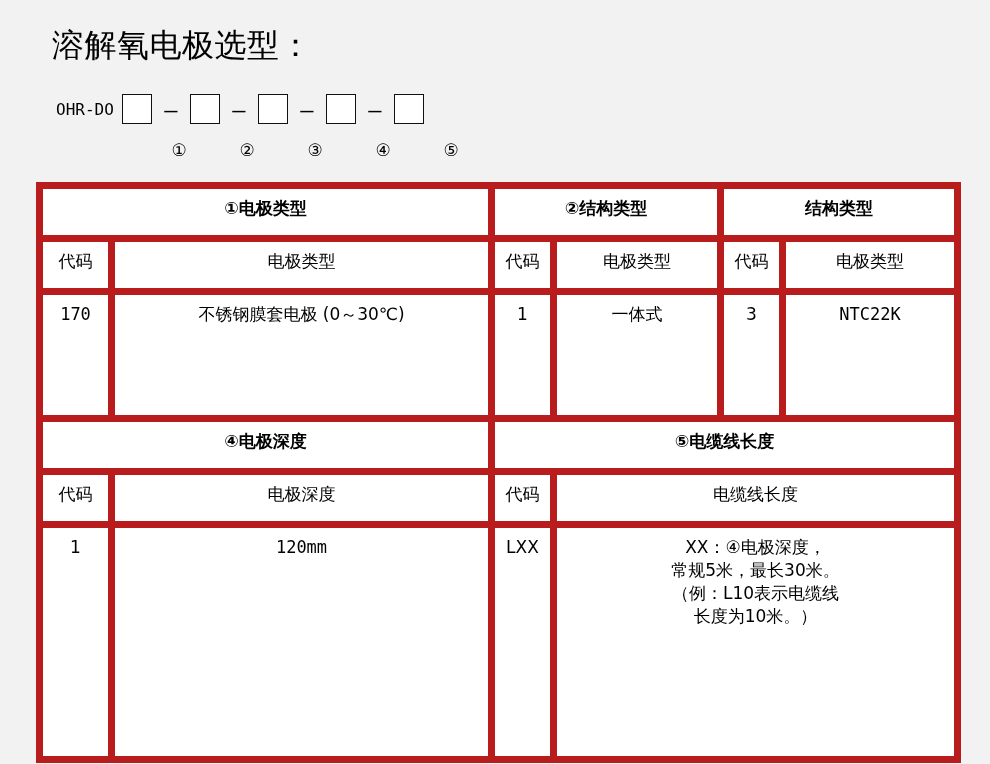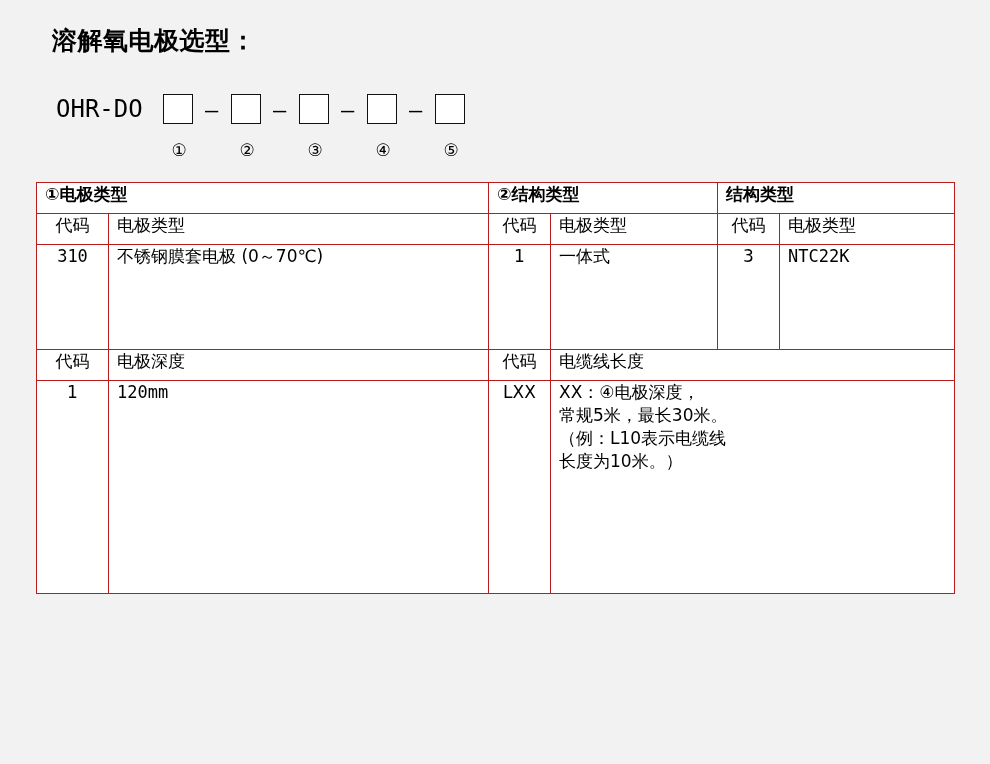--- a/index.html
+++ b/index.html
@@ -21,39 +21,39 @@
     left: 0; top: 0;
     width: 990px;
     height: 764px;
   }
 
   
   .title {
     position: absolute;
     left: 52px;
     top: 24px;
-    font-size: 25px;
-    font-weight: bold;
+    font-size: 32px;
+    font-weight: normal;
     letter-spacing: 0.5px;
   }
 
   
   .model-row {
     position: absolute;
     left: 56px;
     top: 89px;
     display: flex;
     align-items: center;
     height: 40px;
   }
   .model-prefix {
     font-family: "DejaVu Sans Mono", "Liberation Mono", monospace;
-    font-size: 24px;
+    font-size: 16px;
     letter-spacing: 0px;
-    margin-right: 20px;
+    margin-right: 8px;
   }
   .code-box {
     width: 30px;
     height: 30px;
     border: 1px solid #111;
     background: #fff;
     box-sizing: border-box;
   }
   .dash {
     font-family: "DejaVu Sans Mono", "Liberation Mono", monospace;
@@ -89,26 +89,27 @@
   .tbl {
     position: absolute;
     left: 36px;
     top: 182px;
     width: 918px;
     border-collapse: collapse;
     table-layout: fixed;
     background: #fff;
   }
   .tbl td {
-    border: 1px solid #b91c1c;
-    padding: 0 8px;
+    border: 7px solid #b91c1c;
+    padding: 8px 8px;
     font-size: 17px;
     vertical-align: top;
     line-height: 1.35;
     background: #fff;
+    text-align: center;
   }
   .hdr {
     font-weight: bold;
     font-size: 18px;
     height: 30px;
     vertical-align: middle;
   }
   .sub {
     height: 30px;
     vertical-align: middle;
@@ -180,28 +181,32 @@
       <tr>
         <td class="sub center">代码</td>
         <td class="sub cellpad-l">电极类型</td>
         <td class="sub center">代码</td>
         <td class="sub cellpad-l">电极类型</td>
         <td class="sub center">代码</td>
         <td class="sub cellpad-l">电极类型</td>
       </tr>
 
       <tr>
-        <td class="tall center mono">310</td>
-        <td class="tall cellpad-l nowrapline">不锈钢膜套电极 (0～70℃)</td>
+        <td class="tall center mono">170</td>
+        <td class="tall cellpad-l nowrapline">不锈钢膜套电极 (0～30℃)</td>
         <td class="tall center">1</td>
         <td class="tall cellpad-l">一体式</td>
         <td class="tall center">3</td>
         <td class="tall cellpad-l mono">NTC22K</td>
       </tr>
 
+      <tr>
+        <td class="hdr" colspan="2">④电极深度</td>
+        <td class="hdr" colspan="4">⑤电缆线长度</td>
+      </tr>
 
       <tr>
         <td class="sub center">代码</td>
         <td class="sub cellpad-l">电极深度</td>
         <td class="sub center">代码</td>
         <td class="sub cellpad-l" colspan="3">电缆线长度</td>
       </tr>
 
       <tr>
         <td class="tall2 center">1</td>

